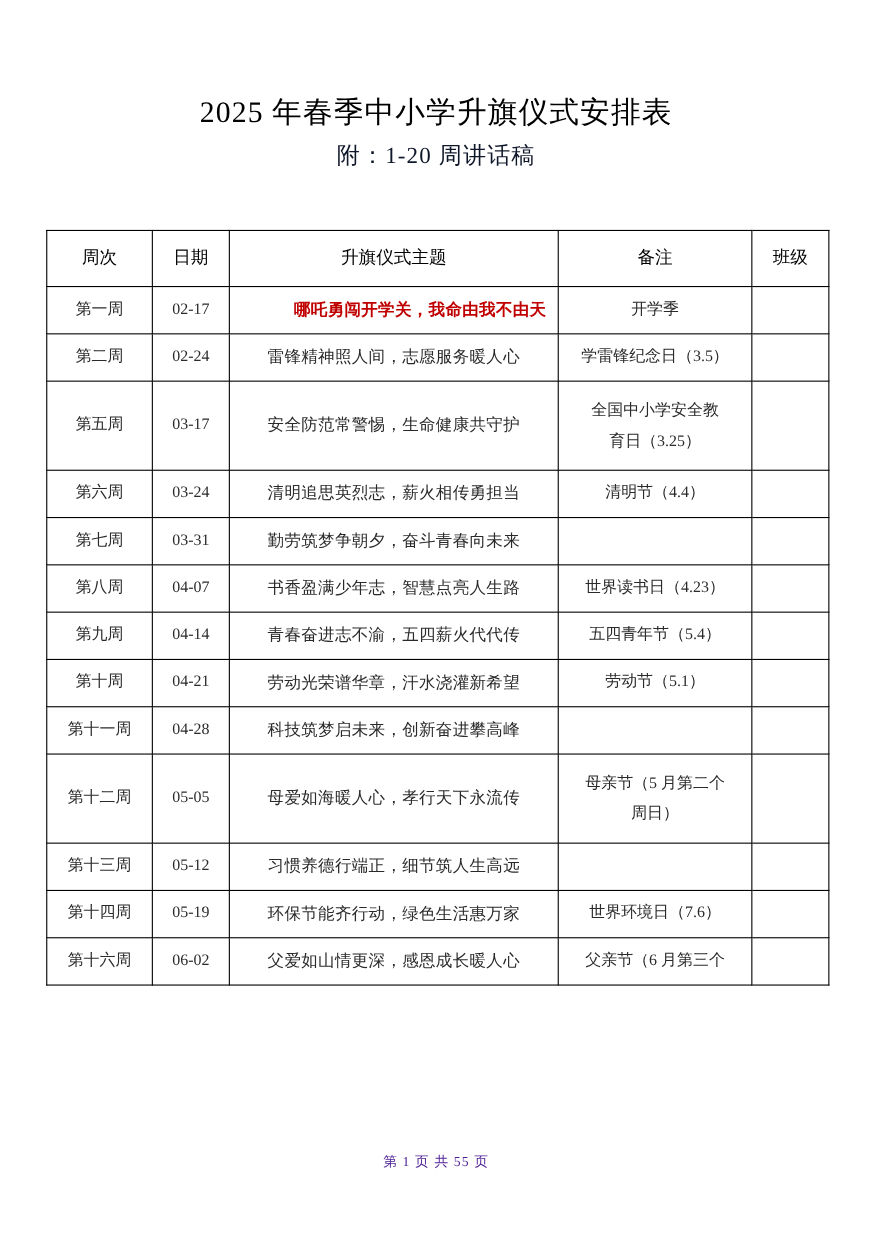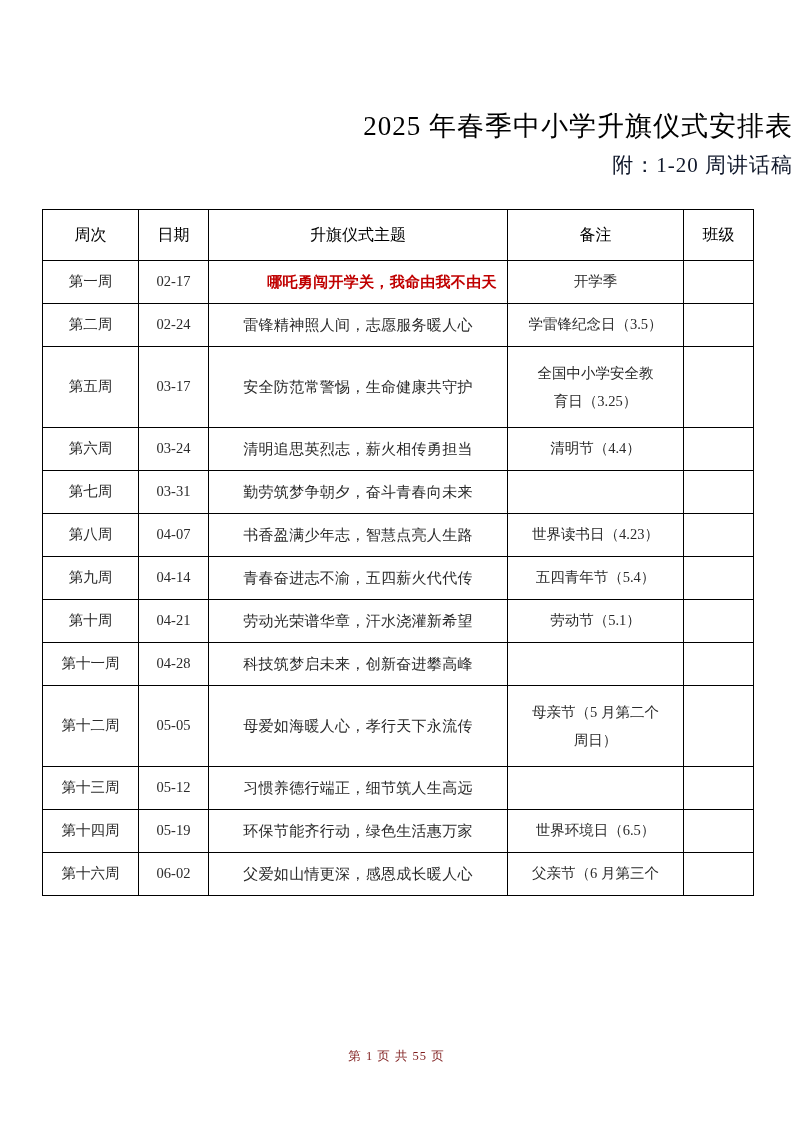--- a/index.html
+++ b/index.html
@@ -17,22 +17,22 @@
   }
   .page {
     width: 793px;
     height: 1122px;
     position: relative;
     box-sizing: border-box;
   }
 
   
   .title-block {
-    padding-top: 110px;
-    text-align: right;
+    padding-top: 86px;
+    text-align: center;
   }
   .doc-title {
     font-size: 27px;
     font-weight: normal;
     letter-spacing: 1px;
     line-height: 1.25;
     margin: 0;
     color: #000000;
     font-family: "Liberation Serif", "DejaVu Serif", serif;
   }
@@ -100,21 +100,21 @@
   }
 
   
   .footer {
     position: absolute;
     left: 0;
     right: 0;
     top: 1048px;
     text-align: center;
     font-size: 12.5px;
-    color: #7f1d1d;
+    color: #4c1d95;
     letter-spacing: 1px;
   }
 </style>
 </head>
 <body>
 
 <div class="page">
 
   <div class="title-block">
     <h1 class="doc-title">2025 年春季中小学升旗仪式安排表</h1>
@@ -220,21 +220,21 @@
             <td class="week-cell">第十三周</td>
             <td class="date-cell">05-12</td>
             <td class="theme-cell"><span>习惯养德行端正，细节筑人生高远</span></td>
             <td class="remark-cell"><span></span></td>
             <td class="class-cell"></td>
           </tr>
           <tr class="row-h1">
             <td class="week-cell">第十四周</td>
             <td class="date-cell">05-19</td>
             <td class="theme-cell"><span>环保节能齐行动，绿色生活惠万家</span></td>
-            <td class="remark-cell"><span>世界环境日（6.5）</span></td>
+            <td class="remark-cell"><span>世界环境日（7.6）</span></td>
             <td class="class-cell"></td>
           </tr>
           <tr class="row-h1">
             <td class="week-cell">第十六周</td>
             <td class="date-cell">06-02</td>
             <td class="theme-cell"><span>父爱如山情更深，感恩成长暖人心</span></td>
             <td class="remark-cell"><span>父亲节（6 月第三个</span></td>
             <td class="class-cell"></td>
           </tr>
         </tbody>

